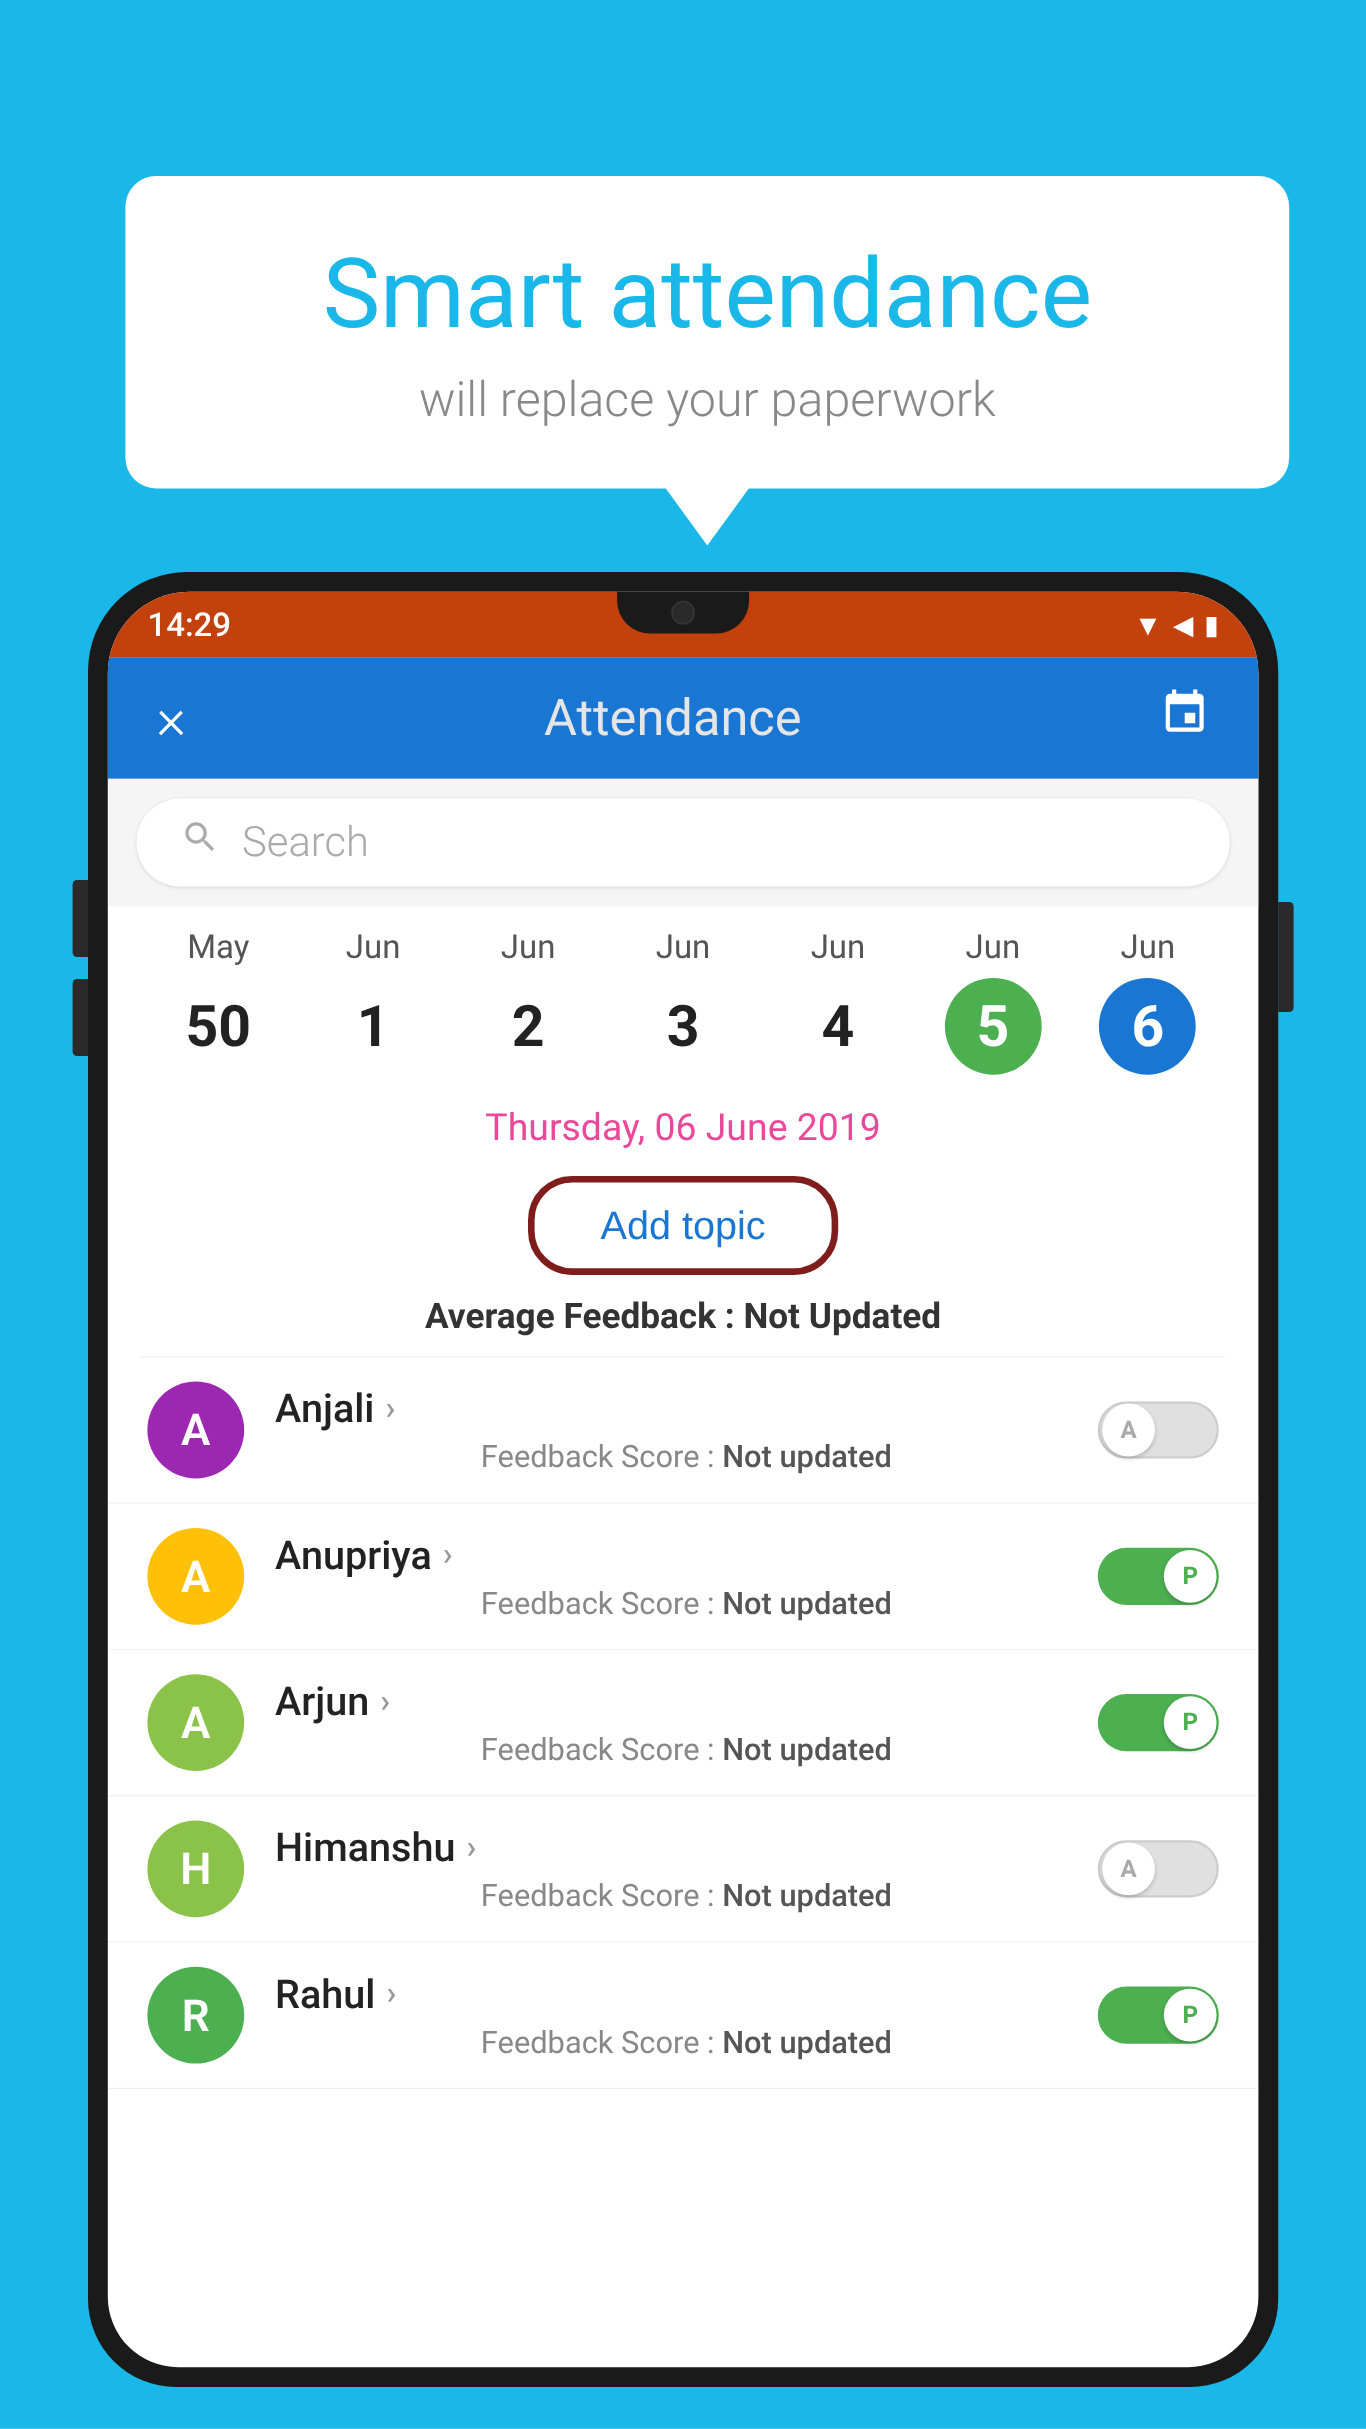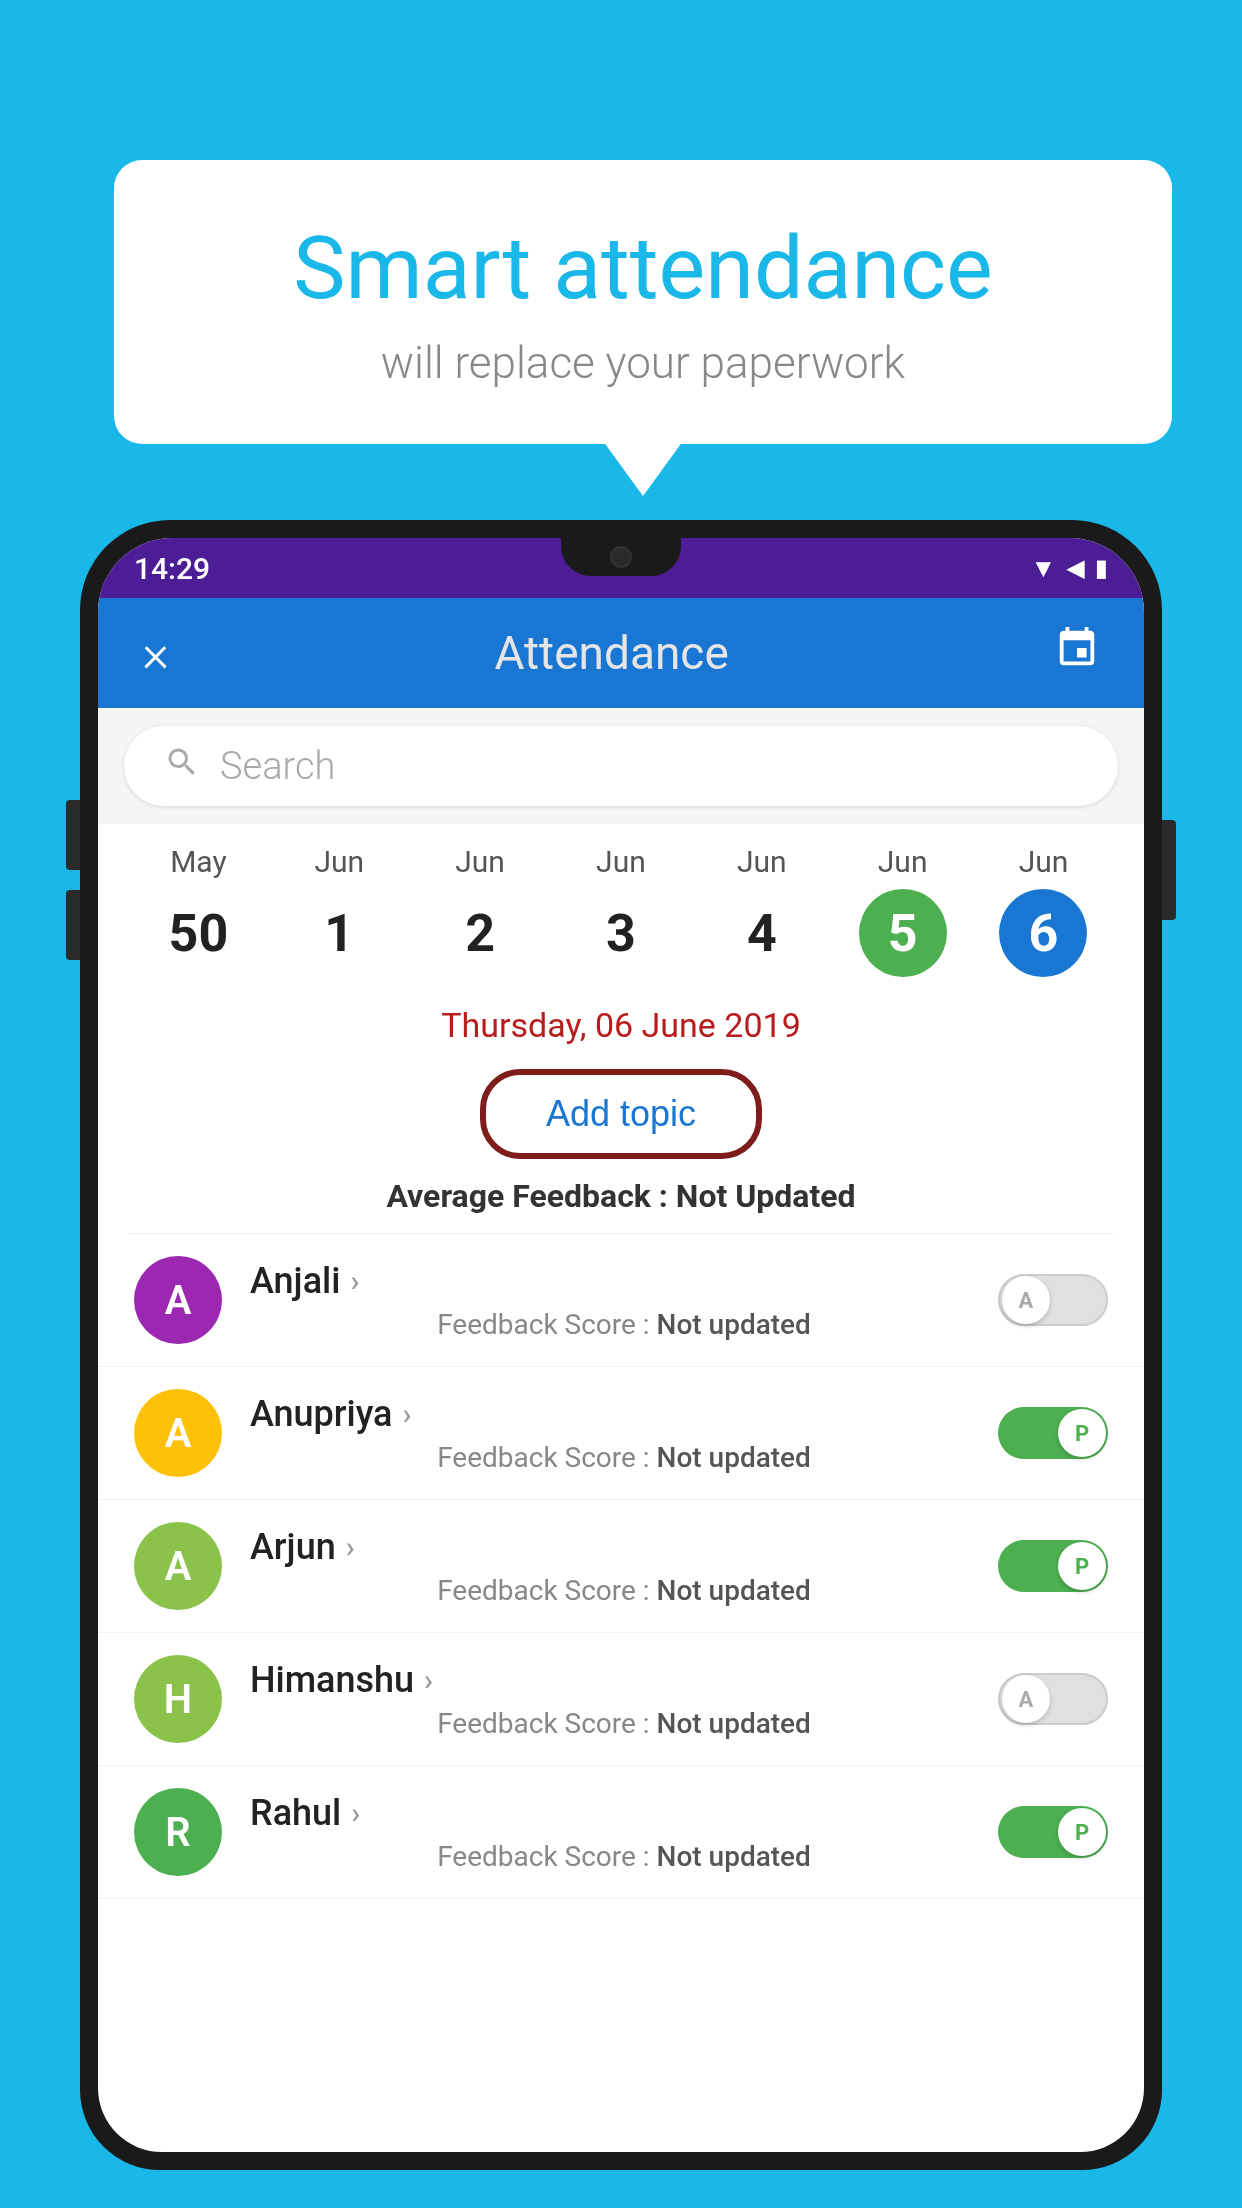--- a/index.html
+++ b/index.html
@@ -99,21 +99,21 @@
     .phone-inner {
       background: white;
       border-radius: 74px 74px 64px 64px;
       overflow: hidden;
       height: 100%;
       position: relative;
     }
 
     
     .status-bar {
-      background: #4c1d95;
+      background: #c2410c;
       height: 60px;
       display: flex;
       align-items: center;
       justify-content: space-between;
       padding: 0 36px;
       position: relative;
     }
 
     .status-time {
       color: white;
@@ -240,21 +240,21 @@
     .cal-date.selected {
       background: #1976d2;
       color: white;
     }
 
     
     .date-display {
       text-align: center;
       padding: 18px 0 14px;
       font-size: 34px;
-      color: #b91c1c;
+      color: #ec4899;
     }
 
     
     .add-topic-container {
       display: flex;
       justify-content: center;
       padding: 10px 0 18px;
     }
 
     .add-topic-btn {

